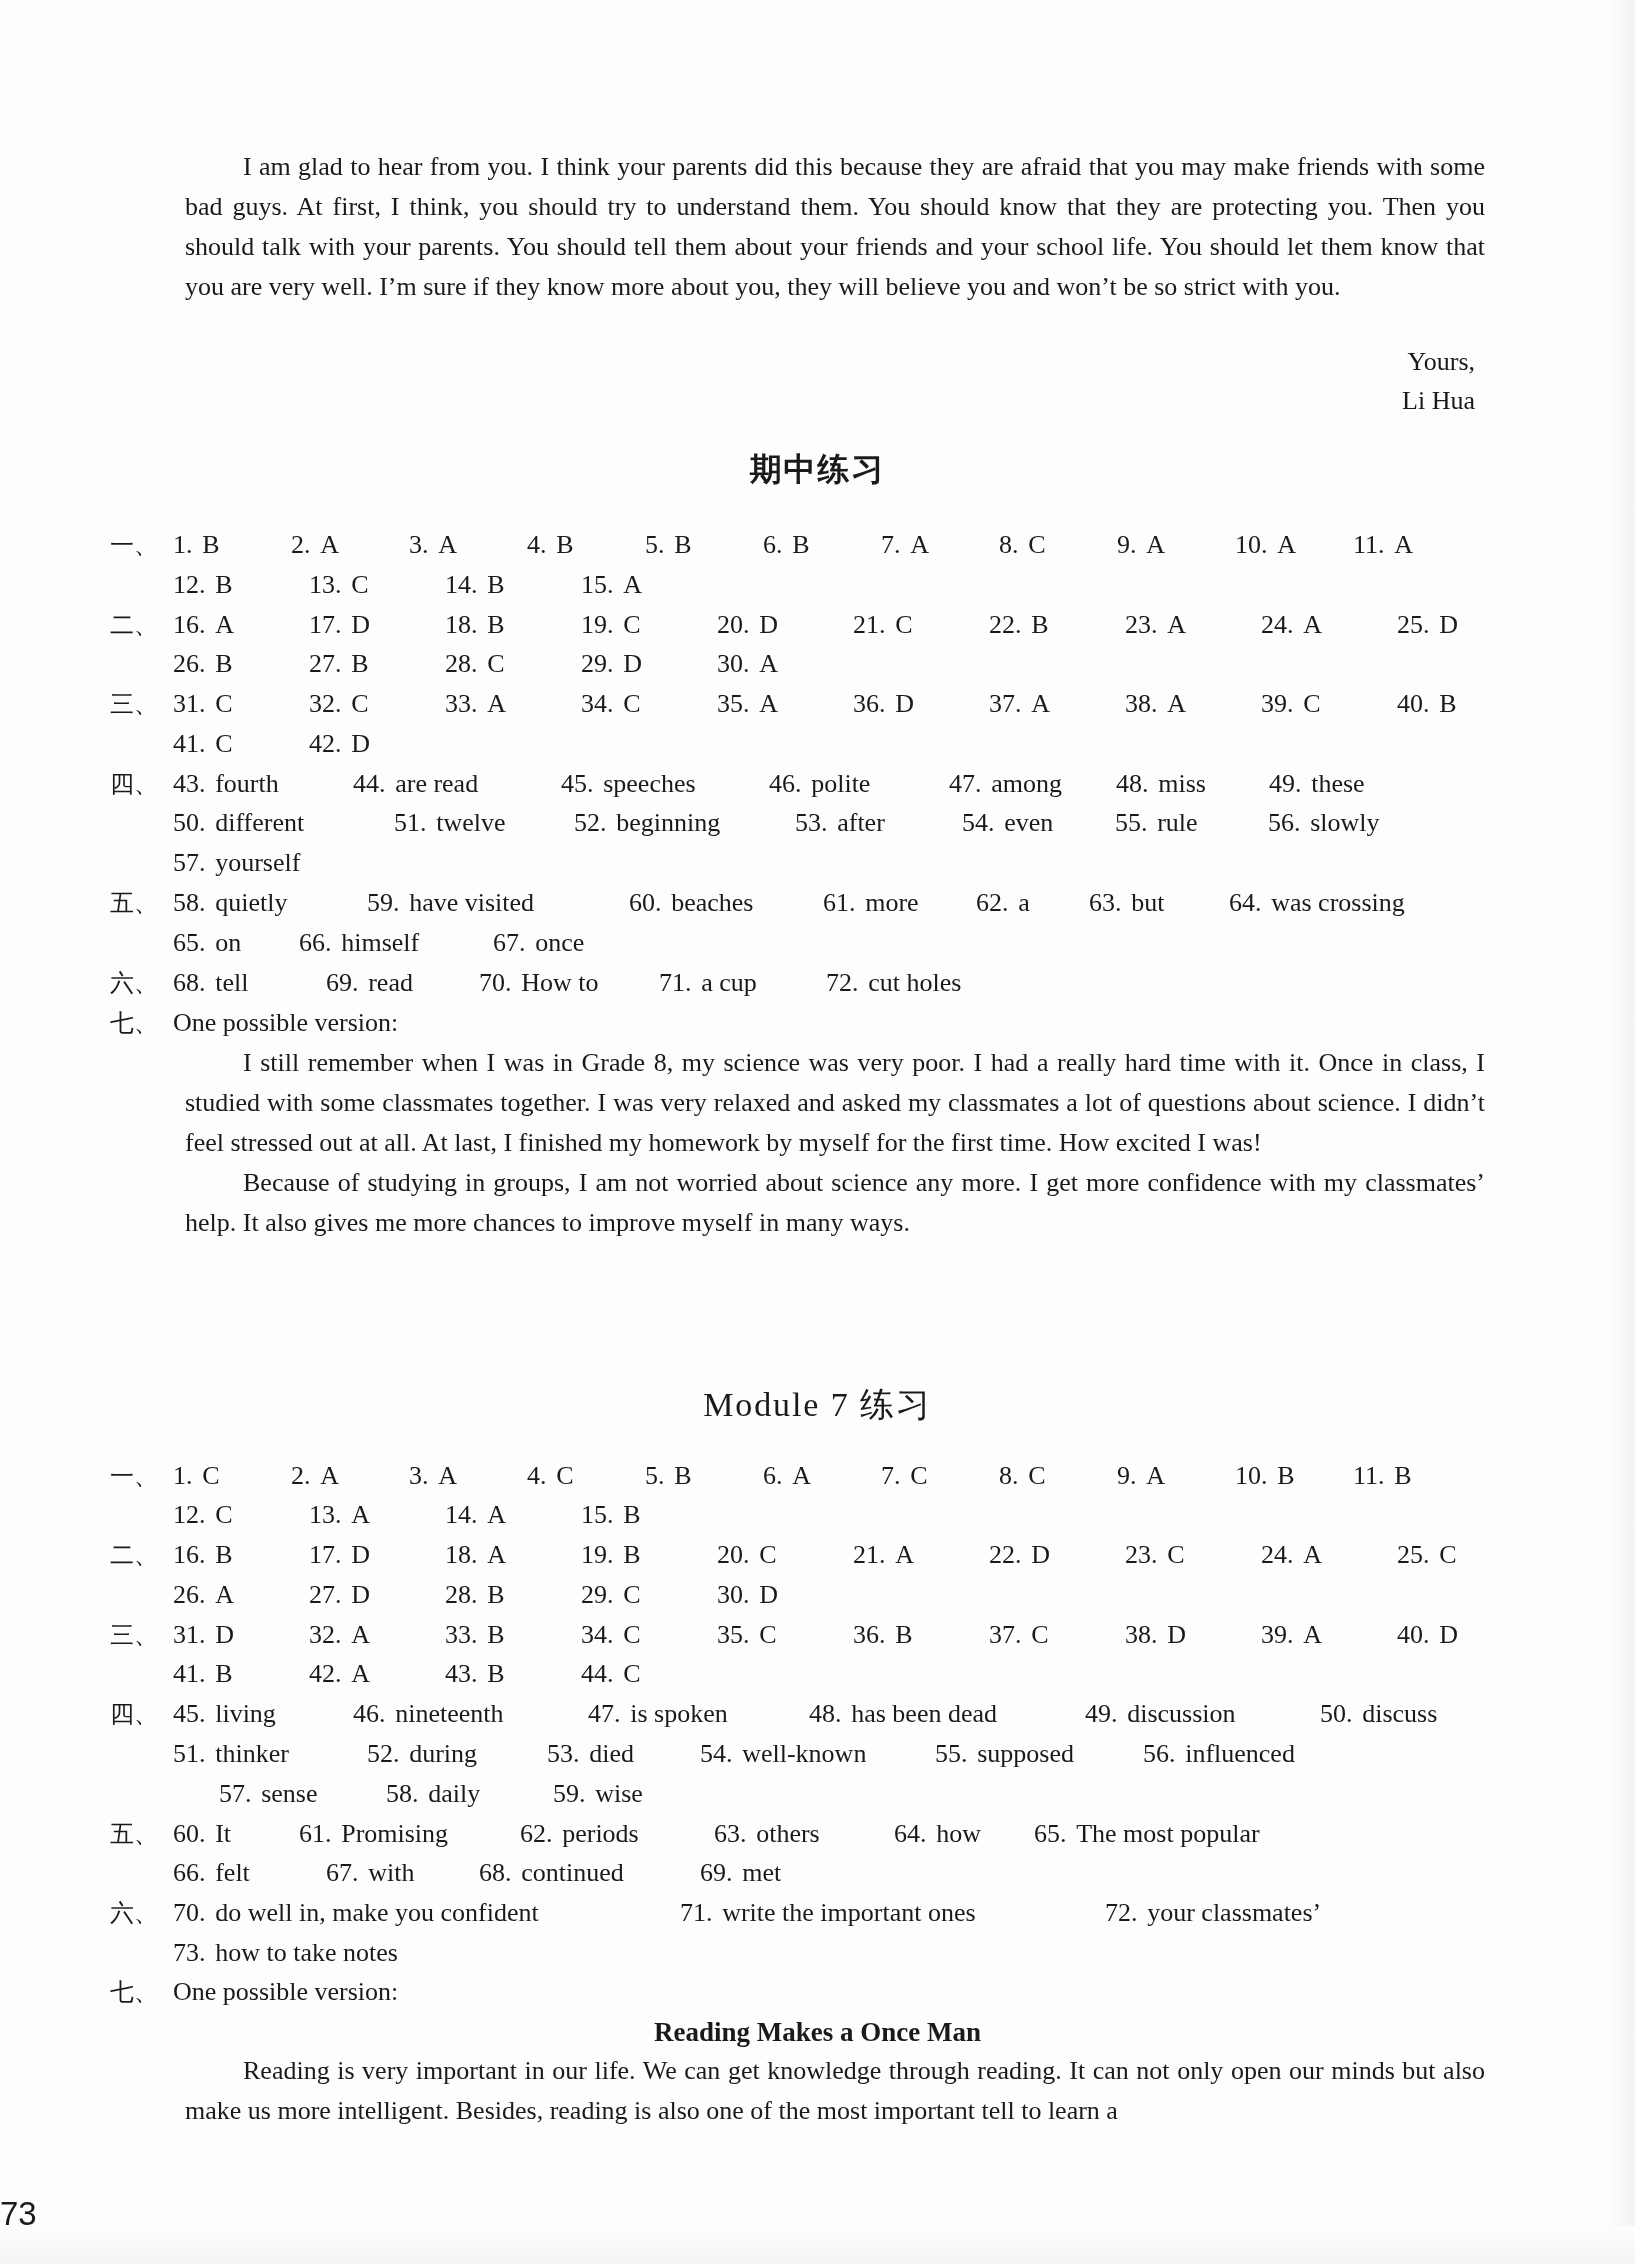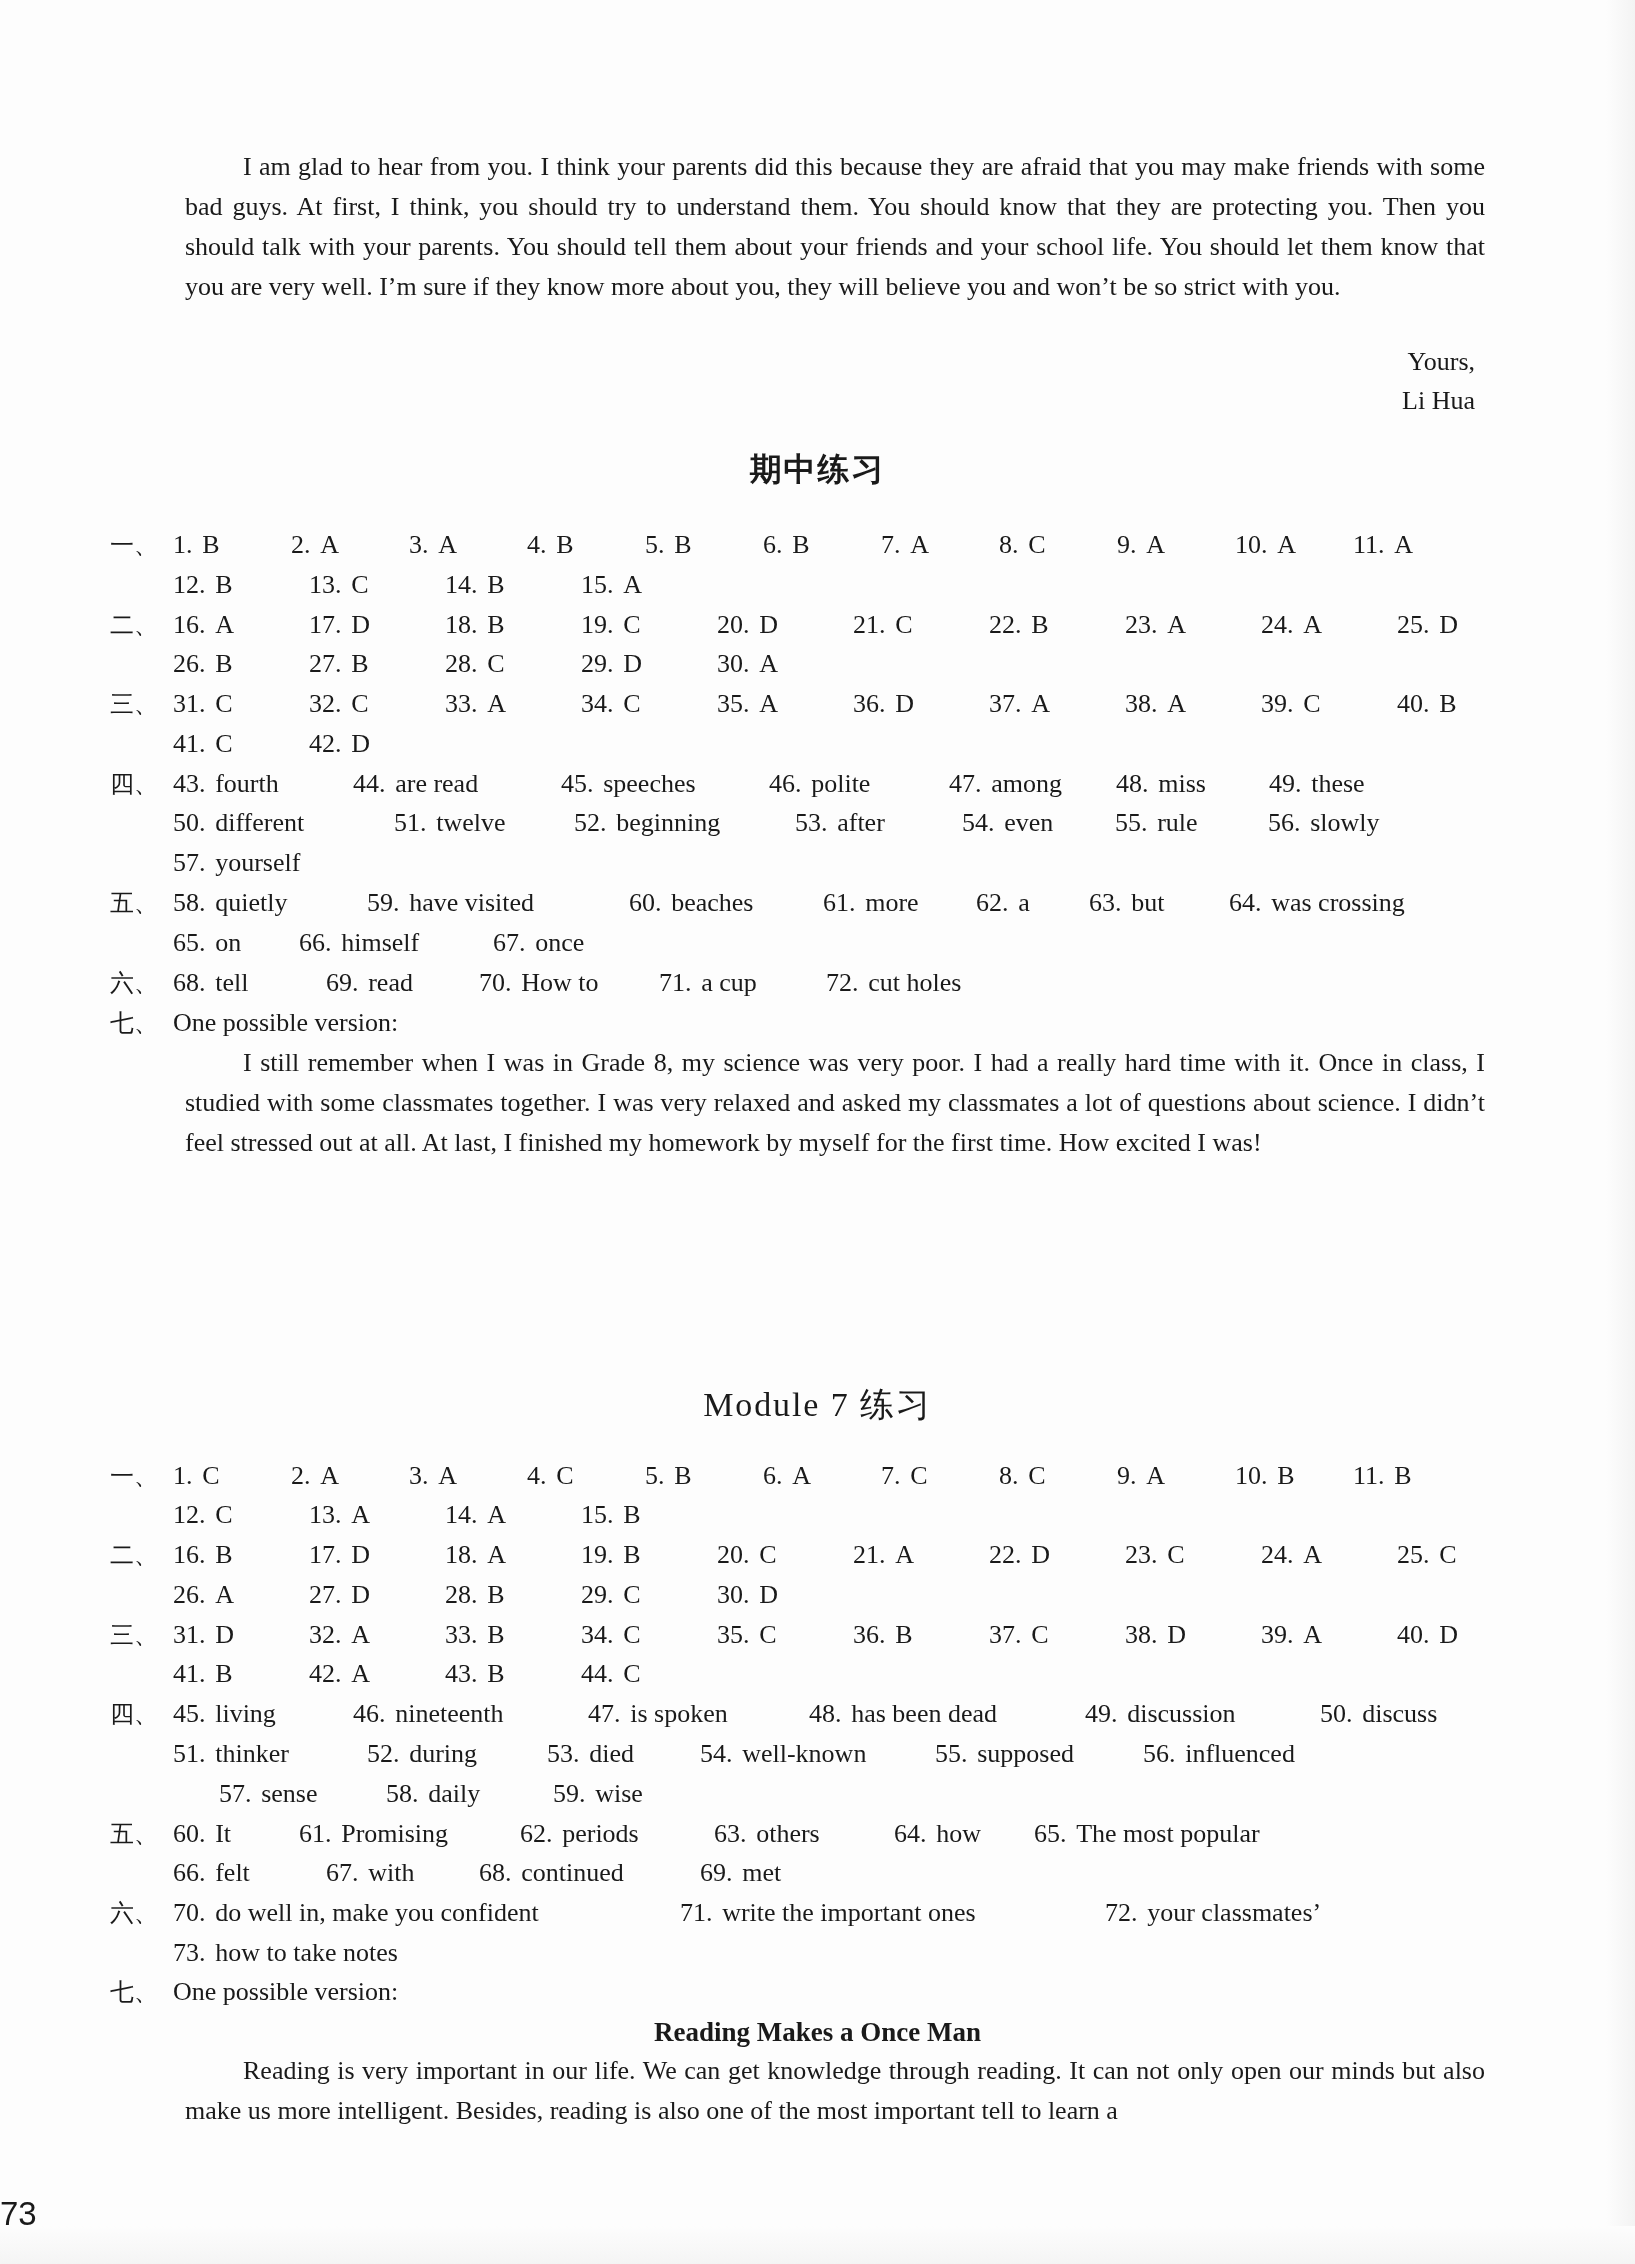--- a/index.html
+++ b/index.html
@@ -79,20 +79,21 @@
     <div class="row" style="top: 883px;"><span class="sec-label">五、</span><span class="ans" style="width: 194px;"><span class="num">58.</span><span>quietly</span></span><span class="ans" style="width: 262px;"><span class="num">59.</span><span>have visited</span></span><span class="ans" style="width: 194px;"><span class="num">60.</span><span>beaches</span></span><span class="ans" style="width: 153px;"><span class="num">61.</span><span>more</span></span><span class="ans" style="width: 113px;"><span class="num">62.</span><span>a</span></span><span class="ans" style="width: 140px;"><span class="num">63.</span><span>but</span></span><span class="ans" style="width: 262px;"><span class="num">64.</span><span>was crossing</span></span></div>
     <div class="row cont" style="top: 923px;"><span class="ans" style="width: 126px;"><span class="num">65.</span><span>on</span></span><span class="ans" style="width: 194px;"><span class="num">66.</span><span>himself</span></span><span class="ans" style="width: 153px;"><span class="num">67.</span><span>once</span></span></div>
     <div class="row" style="top: 963px;"><span class="sec-label">六、</span><span class="ans" style="width: 153px;"><span class="num">68.</span><span>tell</span></span><span class="ans" style="width: 153px;"><span class="num">69.</span><span>read</span></span><span class="ans" style="width: 180px;"><span class="num">70.</span><span>How to</span></span><span class="ans" style="width: 167px;"><span class="num">71.</span><span>a cup</span></span><span class="ans" style="width: 221px;"><span class="num">72.</span><span>cut holes</span></span></div>
   </div>
 
 <div class="row" style="top:1003px;">
   <span class="sec-label">七、</span><span>One possible version:</span>
 </div>
 <div class="block" style="top:1043px;">
   <p class="para indent">I still remember when I was in Grade 8, my science was very poor. I had a really hard time with it. Once in class, I studied with some classmates together. I was very relaxed and asked my classmates a lot of questions about science. I didn’t feel stressed out at all. At last, I finished my homework by myself for the first time. How excited I was!</p>
+  <p class="para indent">Because of studying in groups, I am not worried about science any more. I get more confidence with my classmates’ help. It also gives me more chances to improve myself in many ways.</p>
 </div>
 
 <div class="heading module" style="top:1382px;">Module 7 练习</div>
 
 <div id="module7-answers">
     <div class="row" style="top: 1456px;"><span class="sec-label">一、</span><span class="ans" style="width: 118px;"><span class="num">1.</span><span>C</span></span><span class="ans" style="width: 118px;"><span class="num">2.</span><span>A</span></span><span class="ans" style="width: 118px;"><span class="num">3.</span><span>A</span></span><span class="ans" style="width: 118px;"><span class="num">4.</span><span>C</span></span><span class="ans" style="width: 118px;"><span class="num">5.</span><span>B</span></span><span class="ans" style="width: 118px;"><span class="num">6.</span><span>A</span></span><span class="ans" style="width: 118px;"><span class="num">7.</span><span>C</span></span><span class="ans" style="width: 118px;"><span class="num">8.</span><span>C</span></span><span class="ans" style="width: 118px;"><span class="num">9.</span><span>A</span></span><span class="ans" style="width: 118px;"><span class="num">10.</span><span>B</span></span><span class="ans" style="width: 118px;"><span class="num">11.</span><span>B</span></span></div>
     <div class="row cont" style="top: 1495px;"><span class="ans" style="width: 136px;"><span class="num">12.</span><span>C</span></span><span class="ans" style="width: 136px;"><span class="num">13.</span><span>A</span></span><span class="ans" style="width: 136px;"><span class="num">14.</span><span>A</span></span><span class="ans" style="width: 136px;"><span class="num">15.</span><span>B</span></span></div>
     <div class="row" style="top: 1535px;"><span class="sec-label">二、</span><span class="ans" style="width: 136px;"><span class="num">16.</span><span>B</span></span><span class="ans" style="width: 136px;"><span class="num">17.</span><span>D</span></span><span class="ans" style="width: 136px;"><span class="num">18.</span><span>A</span></span><span class="ans" style="width: 136px;"><span class="num">19.</span><span>B</span></span><span class="ans" style="width: 136px;"><span class="num">20.</span><span>C</span></span><span class="ans" style="width: 136px;"><span class="num">21.</span><span>A</span></span><span class="ans" style="width: 136px;"><span class="num">22.</span><span>D</span></span><span class="ans" style="width: 136px;"><span class="num">23.</span><span>C</span></span><span class="ans" style="width: 136px;"><span class="num">24.</span><span>A</span></span><span class="ans" style="width: 136px;"><span class="num">25.</span><span>C</span></span></div>
     <div class="row cont" style="top: 1575px;"><span class="ans" style="width: 136px;"><span class="num">26.</span><span>A</span></span><span class="ans" style="width: 136px;"><span class="num">27.</span><span>D</span></span><span class="ans" style="width: 136px;"><span class="num">28.</span><span>B</span></span><span class="ans" style="width: 136px;"><span class="num">29.</span><span>C</span></span><span class="ans" style="width: 136px;"><span class="num">30.</span><span>D</span></span></div>
     <div class="row" style="top: 1615px;"><span class="sec-label">三、</span><span class="ans" style="width: 136px;"><span class="num">31.</span><span>D</span></span><span class="ans" style="width: 136px;"><span class="num">32.</span><span>A</span></span><span class="ans" style="width: 136px;"><span class="num">33.</span><span>B</span></span><span class="ans" style="width: 136px;"><span class="num">34.</span><span>C</span></span><span class="ans" style="width: 136px;"><span class="num">35.</span><span>C</span></span><span class="ans" style="width: 136px;"><span class="num">36.</span><span>B</span></span><span class="ans" style="width: 136px;"><span class="num">37.</span><span>C</span></span><span class="ans" style="width: 136px;"><span class="num">38.</span><span>D</span></span><span class="ans" style="width: 136px;"><span class="num">39.</span><span>A</span></span><span class="ans" style="width: 136px;"><span class="num">40.</span><span>D</span></span></div>

